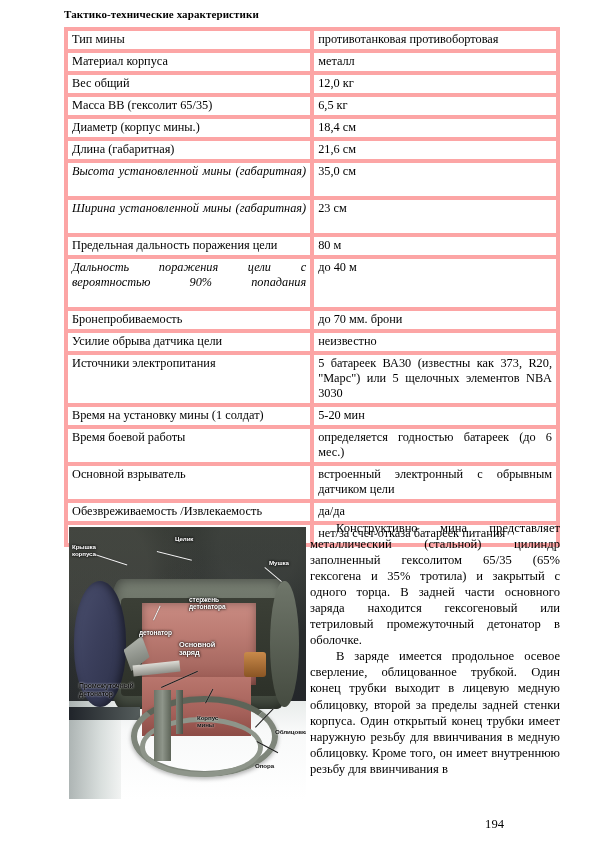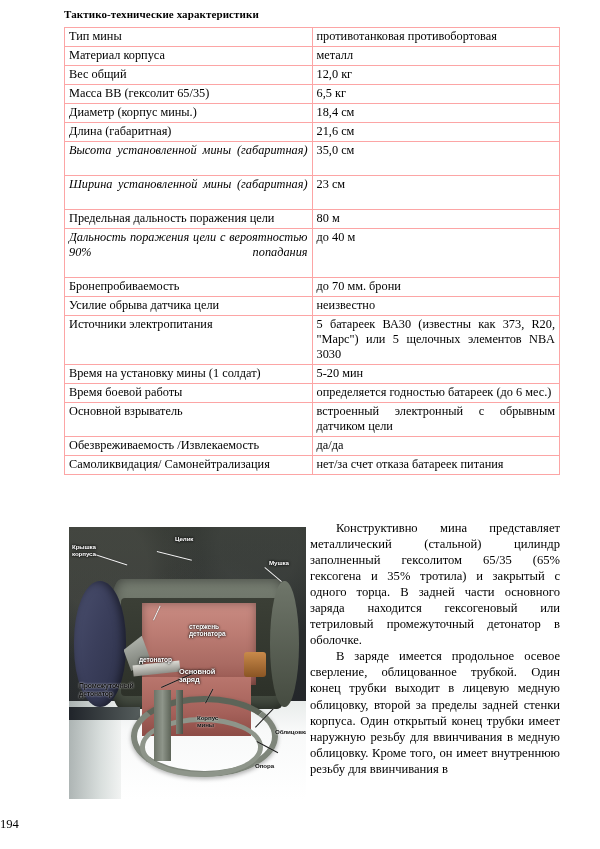--- a/index.html
+++ b/index.html
@@ -26,21 +26,21 @@
   
   table.spec {
     position: absolute;
     left: 64px; top: 27px;
     width: 496px;
     border-collapse: collapse;
     font-size: 12.3px;
     line-height: 1.22;
   }
   table.spec td {
-    border: 1px solid #fca5a5;
+    border: 4px solid #fca5a5;
     padding: 1px 4px 2px 4px;
     vertical-align: top;
   }
   table.spec td.k {
     width: 248px;
     text-align: justify;
     text-align-last: left;
     hyphens: none;
   }
   table.spec td.k.just {
@@ -202,21 +202,20 @@
     white-space: pre-line;
     letter-spacing: -0.1px;
   }
   .lbl.dark {
     color: #121212;
     text-shadow: 0 0 2px rgba(255,255,255,.9);
   }
   .lbl.pink {
     color: #ffffff;
     font-size: 6.6px;
-    margin-top: 27px;
   }
   .lead {
     position: absolute;
     background: #f4f4f4;
     height: 1px;
     transform-origin: 0 0;
     box-shadow: 0 0 1px rgba(0,0,0,.6);
   }
   .lead.dk { background:#1b1b1b; box-shadow:0 0 1px rgba(255,255,255,.5); }
 
@@ -229,21 +228,21 @@
     line-height: 1.275;
     text-align: justify;
     hyphens: none;
   }
   .body-col p { margin: 0; text-indent: 26px; }
 
   
   .page-num {
     position: absolute;
     left: 0; top: 817px; width: 504px;
-    text-align: left;
+    text-align: right;
     font-size: 12.6px;
   }
 </style>
 </head>
 <body>
 
 <div class="page">
 
   <div class="doc-title">Тактико-технические характеристики</div>
 

